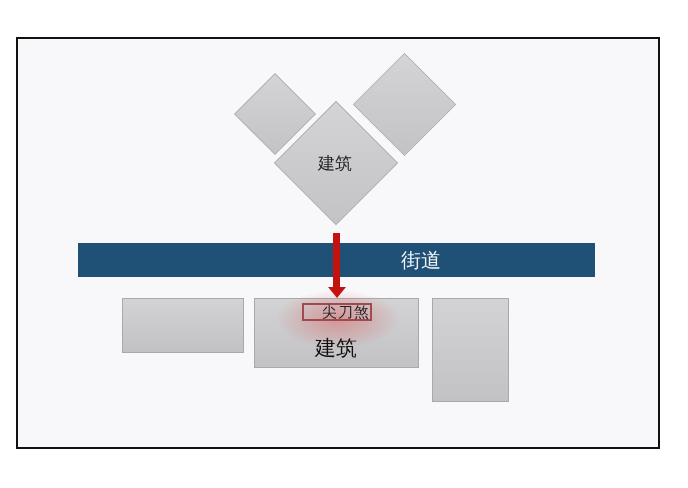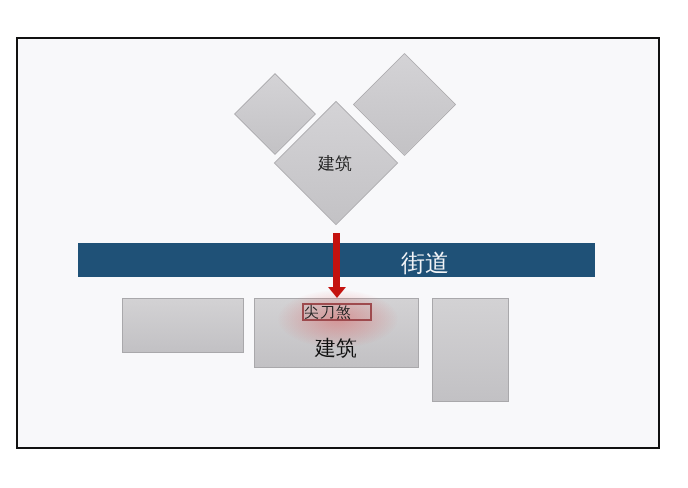--- a/index.html
+++ b/index.html
@@ -2,25 +2,25 @@
 <html><head>
 <meta charset="utf-8">
 <style>
   html, body { margin:0; padding:0; }
   body { width:688px; height:488px; background:#ffffff; position:relative; overflow:hidden; font-family:"DejaVu Sans", sans-serif; }
   .frame { position:absolute; left:16px; top:37px; width:640px; height:408px; border:2px solid #111; background:#f8f8fa; }
   .bld { position:absolute; background:linear-gradient(#d3d2d4, #c2c1c4); border:1px solid #a9a8ab; box-sizing:border-box; }
   .diamond { position:absolute; background:linear-gradient(135deg, #d4d3d6, #c3c2c5); border:1px solid #a9a8ab; box-sizing:border-box; transform:rotate(45deg); }
   .d-label { position:absolute; font-size:17px; color:#222; }
   .street { position:absolute; left:78px; top:243px; width:517px; height:34px; background:#1f5177; }
-  .street-label { position:absolute; left:401px; top:247px; font-size:24px; color:#f2f4f7; }
+  .street-label { position:absolute; left:401px; top:247px; font-size:20px; color:#f2f4f7; }
   .arrow-shaft { position:absolute; left:333px; top:233px; width:7px; height:56px; background:#c4120f; }
   .arrow-head { position:absolute; left:328px; top:287px; width:0; height:0; border-left:9px solid transparent; border-right:9px solid transparent; border-top:11px solid #c4120f; }
   .glow { position:absolute; left:278px; top:290px; width:120px; height:58px; border-radius:50%; background:radial-gradient(ellipse at center, rgba(220,80,80,0.45) 0%, rgba(220,80,80,0.18) 45%, rgba(220,80,80,0) 72%); }
-  .sha-tag { position:absolute; left:302px; top:303px; width:70px; height:18px; border:2px solid #9e4a4e; box-sizing:border-box; font-size:15px; line-height:14px; text-align:left; color:#222; letter-spacing:1px; }
+  .sha-tag { position:absolute; left:302px; top:303px; width:70px; height:18px; border:2px solid #9e4a4e; box-sizing:border-box; font-size:15px; line-height:14px; text-align:right; color:#222; letter-spacing:1px; }
   .mid-label { position:absolute; left:315px; top:334px; font-size:21px; color:#111; }
 </style>
 </head>
 <body>
 
 <div class="frame"></div>
 
 <div class="diamond" style="left:246px;top:85px;width:58px;height:58px;"></div>
 <div class="diamond" style="left:368px;top:68px;width:73px;height:73px;"></div>
 <div class="diamond" style="left:292px;top:119px;width:88px;height:88px;"></div>

